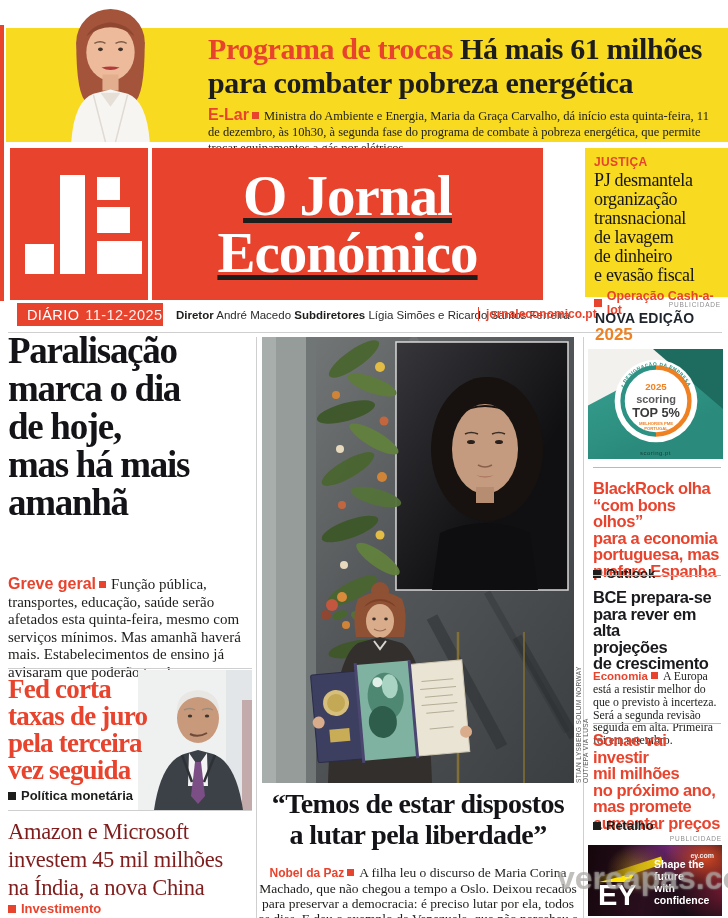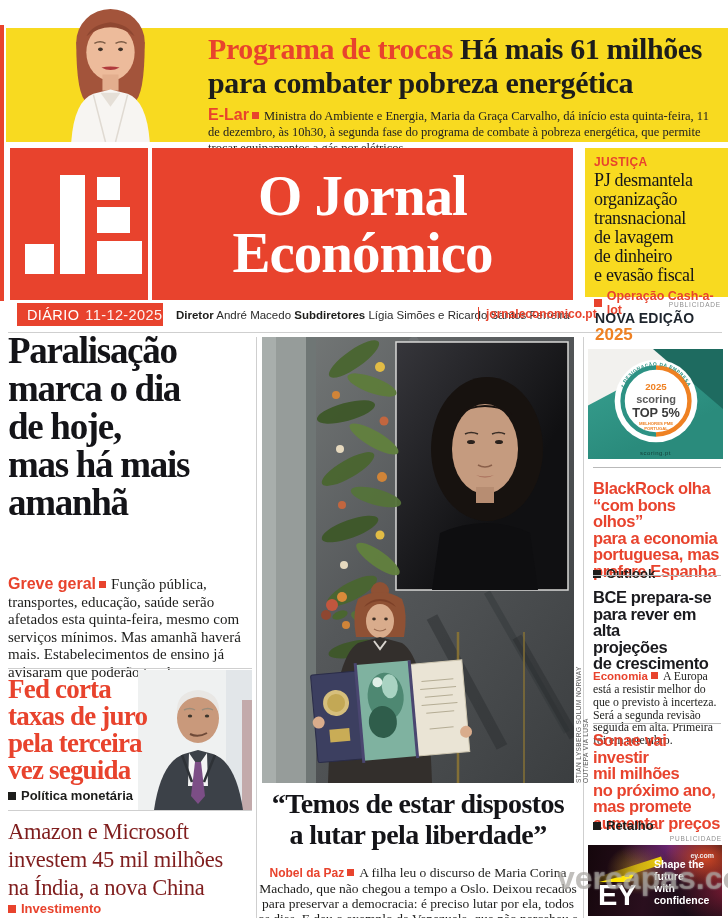--- a/index.html
+++ b/index.html
@@ -33,22 +33,22 @@
   .banner-lead .inline-tag { font-size:16px; }
 
   
   .logo-box { position:absolute; left:10px; top:148px; width:138px; height:152px; background:var(--brand_red,#E8432D); }
   .logo-box i { position:absolute; background:#fff; display:block; }
   .lb1 { left:36%; top:18%; width:18%; height:65%; }
   .lb2 { left:11%; top:63%; width:21%; height:20%; }
   .lb3 { left:63%; top:19%; width:17%; height:15%; }
   .lb4 { left:63%; top:39%; width:24%; height:17%; }
   .lb5 { left:63%; top:61%; width:33%; height:22%; }
-  .title-box { position:absolute; left:152px; top:148px; width:421px; height:152px; background:var(--brand_red,#E8432D);
-               display:flex; align-items:center; justify-content:center; }
+  .title-box { position:absolute; left:152px; top:148px; width:391px; height:152px; background:var(--brand_red,#E8432D);
+               display:flex; align-items:center; justify-content:center;text-decoration:underline; }
   .title-box h1 { margin:0; color:#fff; font-size:57px; line-height:57px; font-weight:700; letter-spacing:-1px; text-align:center; }
 
   .justica { position:absolute; left:585px; top:148px; width:143px; height:149px; background:var(--yellow,#F8DA20);
              box-sizing:border-box; padding:7px 4px 0 9px; }
   .justica .kicker { font-size:12px; font-weight:700; color:var(--brand_red,#E8432D); letter-spacing:.3px; }
   .justica h3 { margin:2px 0 0 0; font-weight:400; font-size:18px; line-height:19px; letter-spacing:-0.3px; color:#15151a; }
   .justica .story-tag { margin-top:4px; font-size:12.5px; }
 
   
   .diario { position:absolute; left:17px; top:303px; width:146px; height:23px; background:var(--brand_red,#E8432D);

